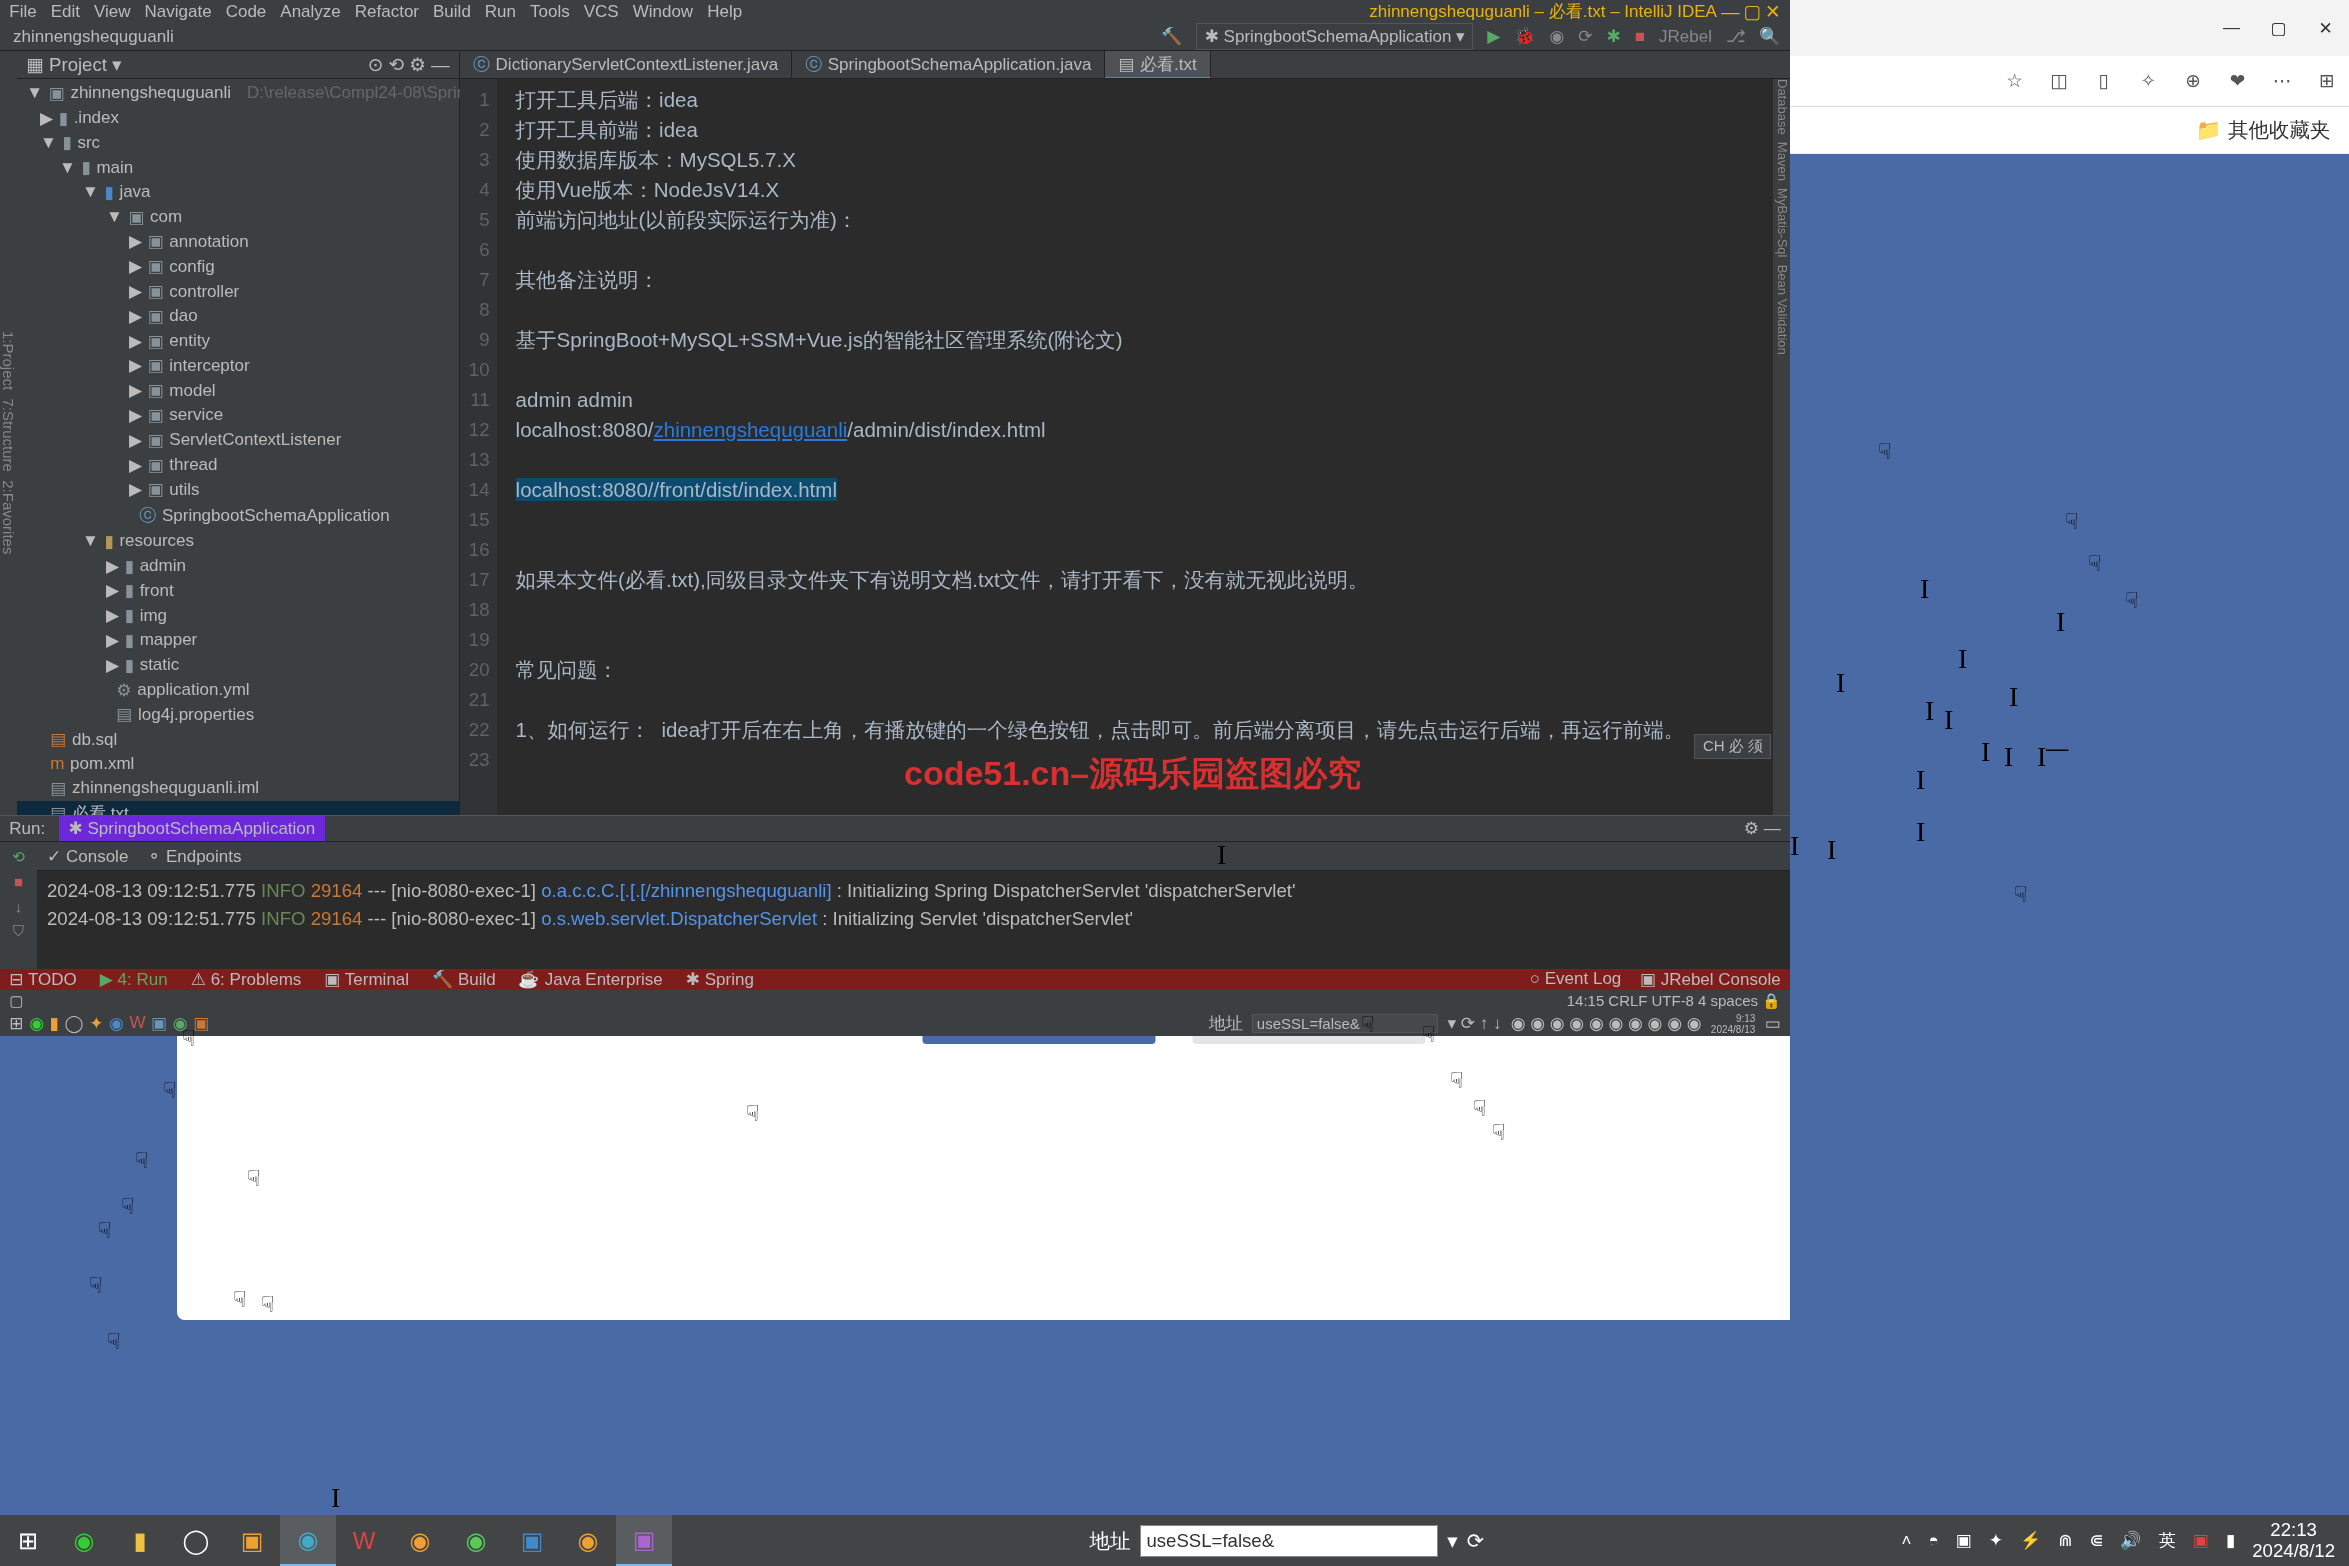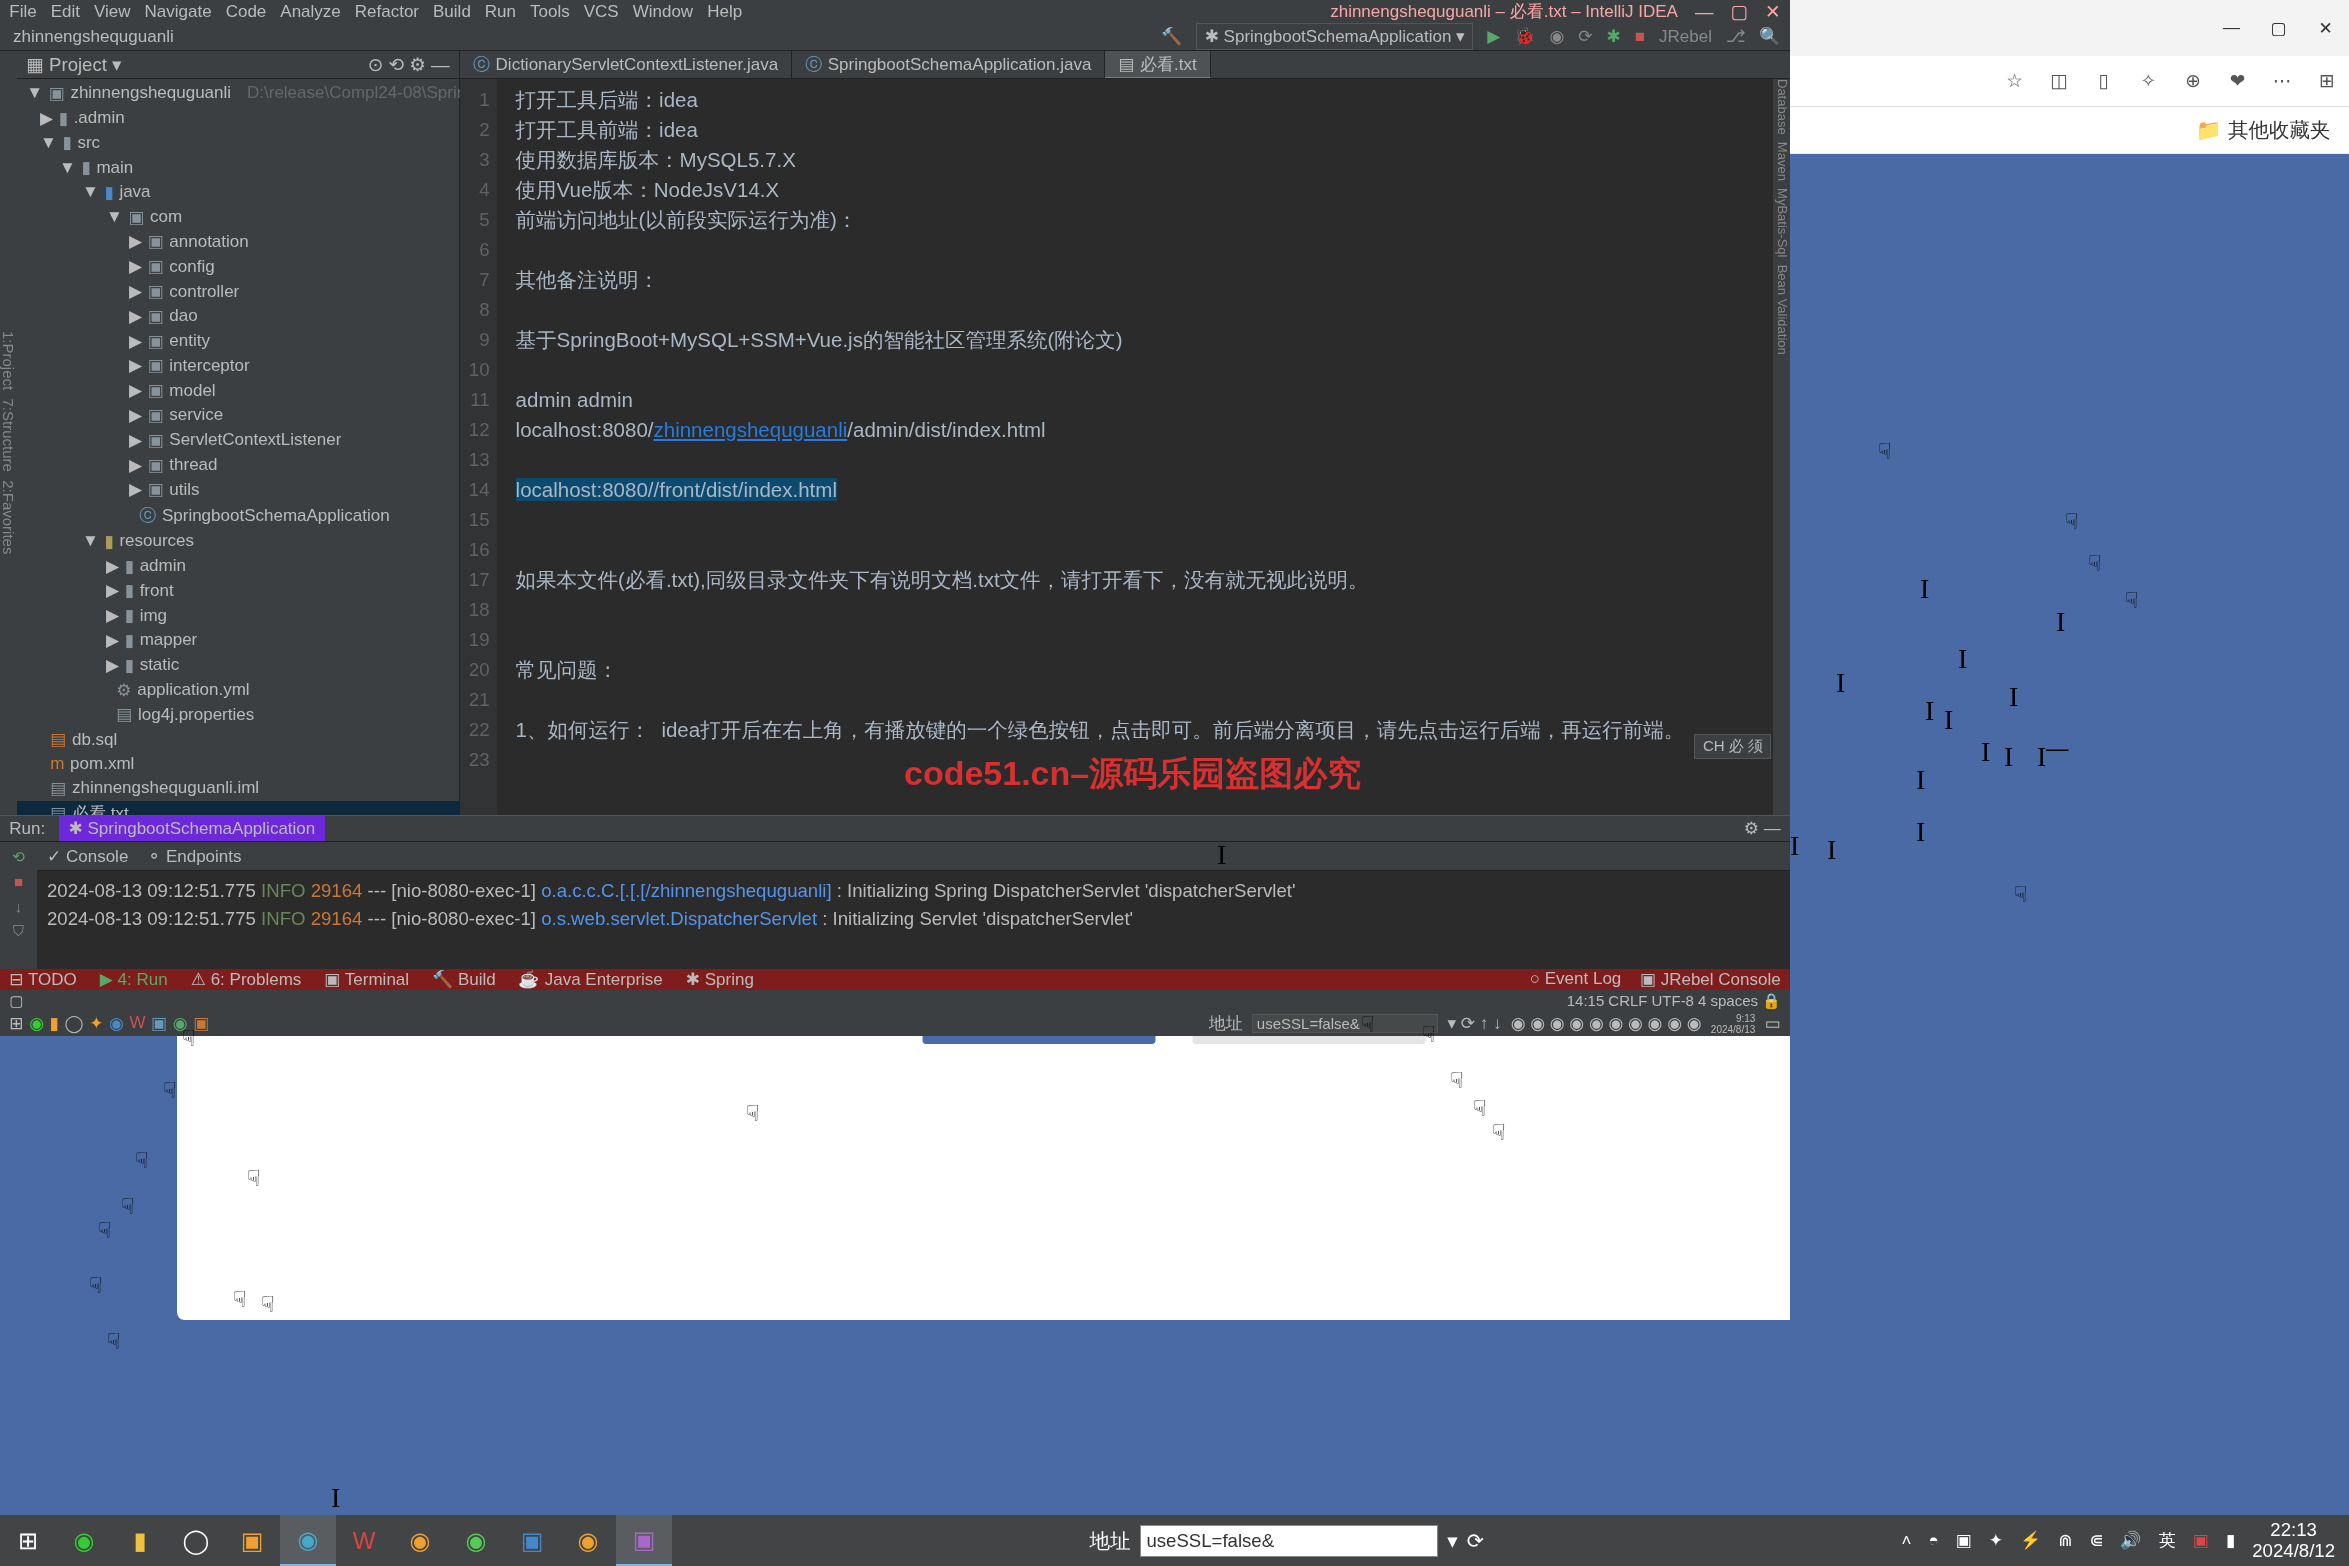--- a/index.html
+++ b/index.html
@@ -26,21 +26,21 @@
 .btn-gray { background: #e5e5e5; width: 233px; height: 65px; border-radius: 3.7px; }
 
 
 .mountain1 { position: absolute; right: 186px; bottom: 242px; width: 0; height: 0; border-left: 186px solid transparent; border-right: 186px solid transparent; border-bottom: 336px solid #4a6aa5; }
 .mountain2 { position: absolute; right: 37px; bottom: 242px; width: 0; height: 0; border-left: 112px solid transparent; border-right: 112px solid transparent; border-bottom: 205px solid #4a6aa5; }
 
 
 .ide { position: absolute; top: 0; left: 0; width: 1790px; height: 1007px; background: #2b2b2b; font-size: 18.6px; color: #bbb; }
 .ide-titlebar { height: 23px; background: #3c3f41; display: flex; align-items: center; justify-content: space-between; padding: 0 9.3px; font-size: 17px; }
 .ide-title-left { display: flex; gap: 14px; }
-.ide-title-right { color: #fca5a5; display: flex; align-items: center; gap: 17px; text-align: right; }
+.ide-title-right { color: #eab308; display: flex; align-items: center; gap: 4px; text-align: right; }
 .ide-title-right .sym { font-size: 18.6px; }
 .ide-toolbar { height: 28px; background: #3c3f41; display: flex; align-items: center; justify-content: flex-end; padding: 0 9.3px; gap: 14px; font-size: 17px; border-bottom: 0.9px solid #222; }
 .ide-run-config { background: #3c3f41; border: 0.9px solid #555; padding: 1.9px 7.5px; color: #bbb; }
 .tb-ico { color: #888; font-size: 17px; }
 .tb-green { color: #59a869; }
 .tb-red { color: #c75450; }
 
 .ide-body { display: flex; height: 764px; }
 .ide-left-gutter { width: 17px; background: #3c3f41; writing-mode: vertical-rl; font-size: 15px; text-align: center; color: #888; padding-top: 18.6px; }
 .project-panel { width: 443px; background: #3c3f41; border-right: 0.9px solid #222; }
@@ -196,21 +196,21 @@
     <div class="project-panel">
       <div class="project-header">
         <span>▦ <span>Project</span> ▾</span>
         <span>⊙ ⟲ ⚙ —</span>
       </div>
       <div class="tree">
         <div class="tree-item"><span>▼</span><span class="ico-mod">▣</span><span>zhinnengshequguanli</span>&nbsp;<span style="color:#666">D:\release\Compl24-08\SpringBoot490\zhinneng</span></div>
         <div class="tree-item tree-indent-1">
             <span>▶</span>
             <span class="ico-dir">▮</span>
-            <span>.admin</span>
+            <span>.index</span>
           </div>
         <div class="tree-item tree-indent-1">
             <span>▼</span>
             <span class="ico-dir">▮</span>
             <span>src</span>
           </div>
         <div class="tree-item tree-indent-2">
             <span>▼</span>
             <span class="ico-dir">▮</span>
             <span>main</span>

